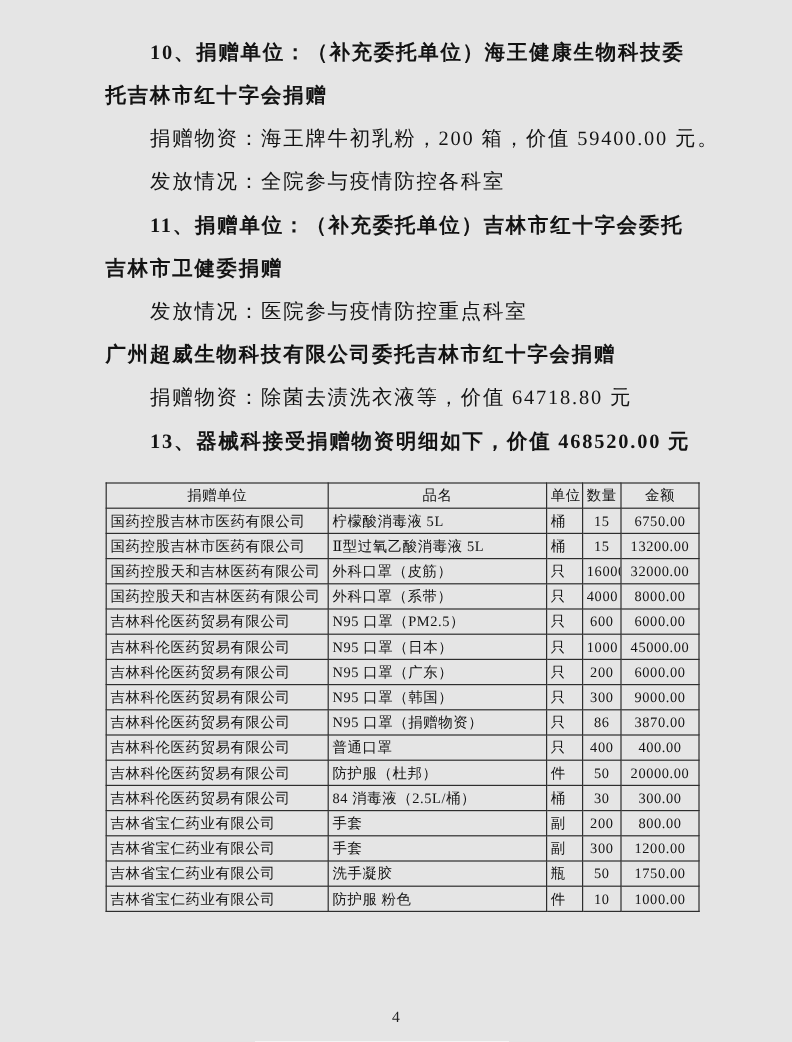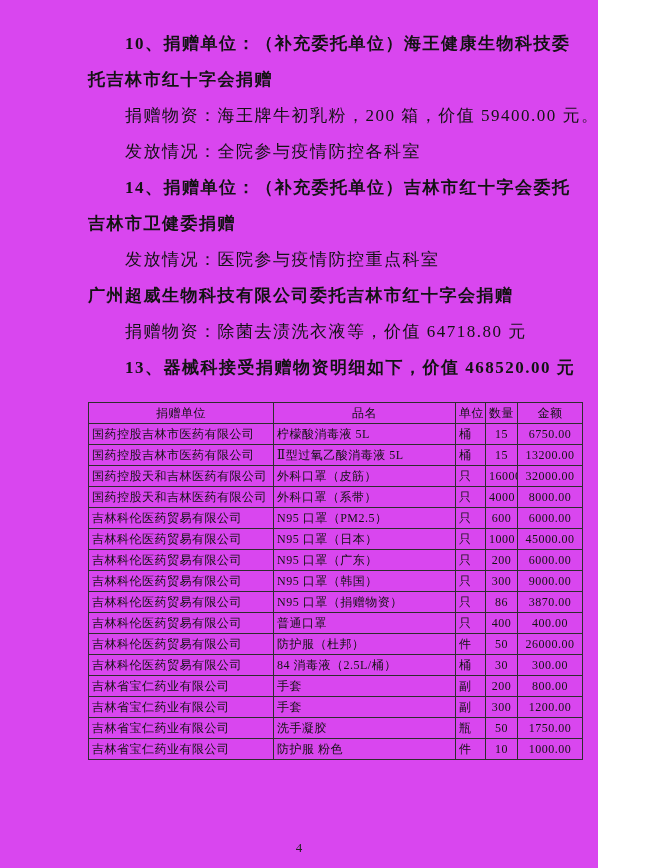--- a/index.html
+++ b/index.html
@@ -4,22 +4,22 @@
 <style>
   * { margin: 0; padding: 0; box-sizing: border-box; }
   html, body { background: #ffffff; }
   body {
     width: 660px; height: 868px;
     font-family: "Liberation Serif", "DejaVu Serif", serif;
     color: #131313;
   }
   .doc-page {
     position: relative;
-    width: 598px; height: 868px;
-    background: #d946ef;
+    width: 660px; height: 868px;
+    background: #e5e5e5;
     overflow: hidden;
   }
   .content {
     position: absolute;
     left: 88px; top: 26px;
     width: 494px;
   }
   .line {
     height: 36px;
     line-height: 36px;
@@ -65,21 +65,21 @@
 </head>
 <body>
 
 <div class="doc-page">
   <div class="content">
     <div>
         <div class="line heading indent">10、捐赠单位：（补充委托单位）海王健康生物科技委</div>
         <div class="line heading">托吉林市红十字会捐赠</div>
         <div class="line body indent">捐赠物资：海王牌牛初乳粉，200 箱，价值 59400.00 元。</div>
         <div class="line body indent">发放情况：全院参与疫情防控各科室</div>
-        <div class="line heading indent">14、捐赠单位：（补充委托单位）吉林市红十字会委托</div>
+        <div class="line heading indent">11、捐赠单位：（补充委托单位）吉林市红十字会委托</div>
         <div class="line heading">吉林市卫健委捐赠</div>
         <div class="line body indent">发放情况：医院参与疫情防控重点科室</div>
         <div class="line heading">广州超威生物科技有限公司委托吉林市红十字会捐赠</div>
         <div class="line body indent">捐赠物资：除菌去渍洗衣液等，价值 64718.80 元</div>
         <div class="line heading indent">13、器械科接受捐赠物资明细如下，价值 468520.00 元</div>
       </div>
     <table class="donation-table">
       <colgroup>
         <col class="w0">
           <col class="w1">
@@ -165,21 +165,21 @@
             <td class="c1">普通口罩</td>
             <td class="c2">只</td>
             <td class="c3">400</td>
             <td class="c4">400.00</td>
           </tr>
           <tr>
             <td class="c0">吉林科伦医药贸易有限公司</td>
             <td class="c1">防护服（杜邦）</td>
             <td class="c2">件</td>
             <td class="c3">50</td>
-            <td class="c4">26000.00</td>
+            <td class="c4">20000.00</td>
           </tr>
           <tr>
             <td class="c0">吉林科伦医药贸易有限公司</td>
             <td class="c1">84 消毒液（2.5L/桶）</td>
             <td class="c2">桶</td>
             <td class="c3">30</td>
             <td class="c4">300.00</td>
           </tr>
           <tr>
             <td class="c0">吉林省宝仁药业有限公司</td>

